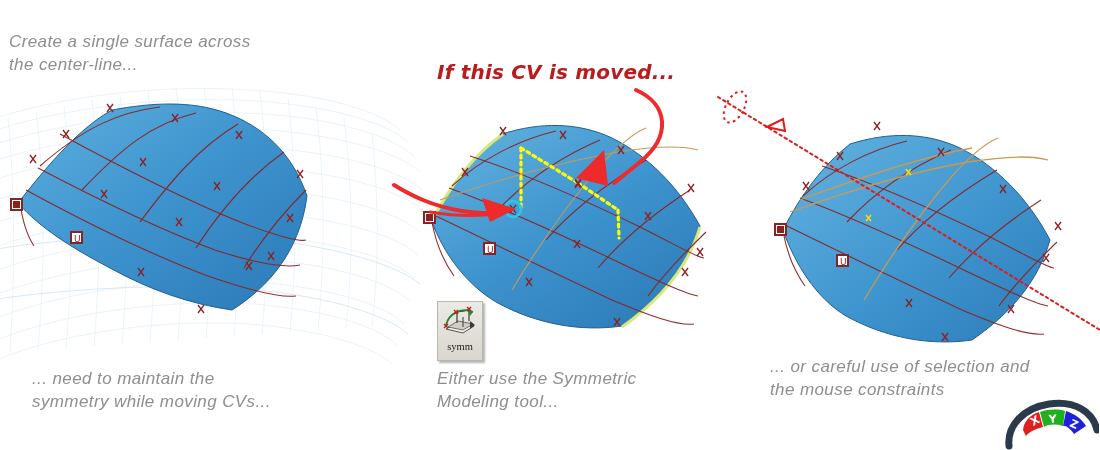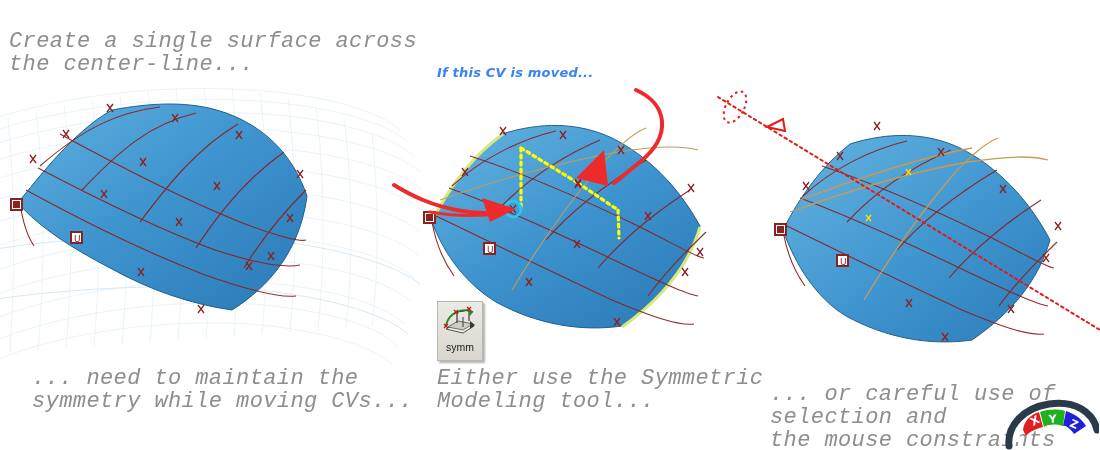--- a/index.html
+++ b/index.html
@@ -5,60 +5,60 @@
   html,body{margin:0;padding:0;}
   body{
     width:1100px;height:450px;background:#ffffff;overflow:hidden;
     font-family:"DejaVu Sans",sans-serif;position:relative;
   }
   .stage{position:absolute;left:0;top:0;width:1100px;height:450px;}
   .layer{position:absolute;left:0;top:0;width:1100px;height:450px;}
 
   .caption{
     position:absolute;
-    font-family:Liberation Mono, monospace;
+    font-family:Liberation Sans, sans-serif;
     font-style:italic;
     color:#8e8e8e;
-    font-size:22px;
+    font-size:17px;
     line-height:23px;
     letter-spacing:.4px;
     white-space:pre-line;
     font-weight:400;
   }
   .annot{
     position:absolute;
     font-family:"DejaVu Sans",sans-serif;
     font-style:italic;
-    color:#3b82f6;
-    font-size:13px;
+    color:#b91c1c;
+    font-size:20px;
     line-height:21px;
     letter-spacing:.2px;
     white-space:pre-line;
     font-weight:600;
   }
 
   #cap-topleft{left:9px;top:30px;}
   #cap-botleft{left:32px;top:367px;}
   #cap-botmid{left:437px;top:367px;}
-  #cap-botright{left:770px;top:383px;}
+  #cap-botright{left:770px;top:355px;}
   #annot-cv{left:437px;top:62px;}
   #annot-auto{left:328px;top:113px;}
 
   
   .tool-button{
     position:absolute;left:437px;top:301px;width:44px;height:58px;
     background:linear-gradient(180deg,#eceae4 0%,#d9d6cf 100%);
     border:1px solid #b9b6ae;
     box-shadow:1.5px 1.5px 2px rgba(0,0,0,.30);
     display:flex;flex-direction:column;align-items:center;
     cursor:pointer;
   }
   .tool-button .glyph{width:40px;height:36px;margin-top:1px;}
   .tool-button .tool-label{
-    font-family:Liberation Sans, sans-serif;
+    font-family:Liberation Serif, serif;
     font-size:10.5px;color:#1c1c1c;line-height:12px;margin-top:2px;
   }
   
   .axis-widget{position:absolute;left:1003px;top:396px;width:96px;height:54px;}
 </style>
 </head>
 <body>
 
 <div class="stage">
 

